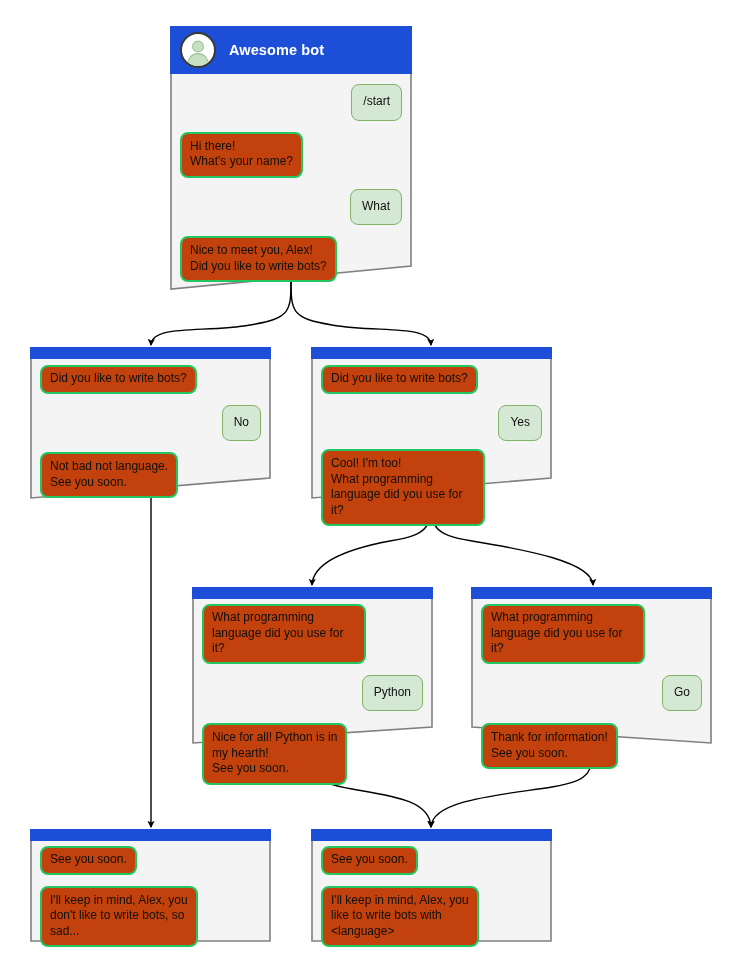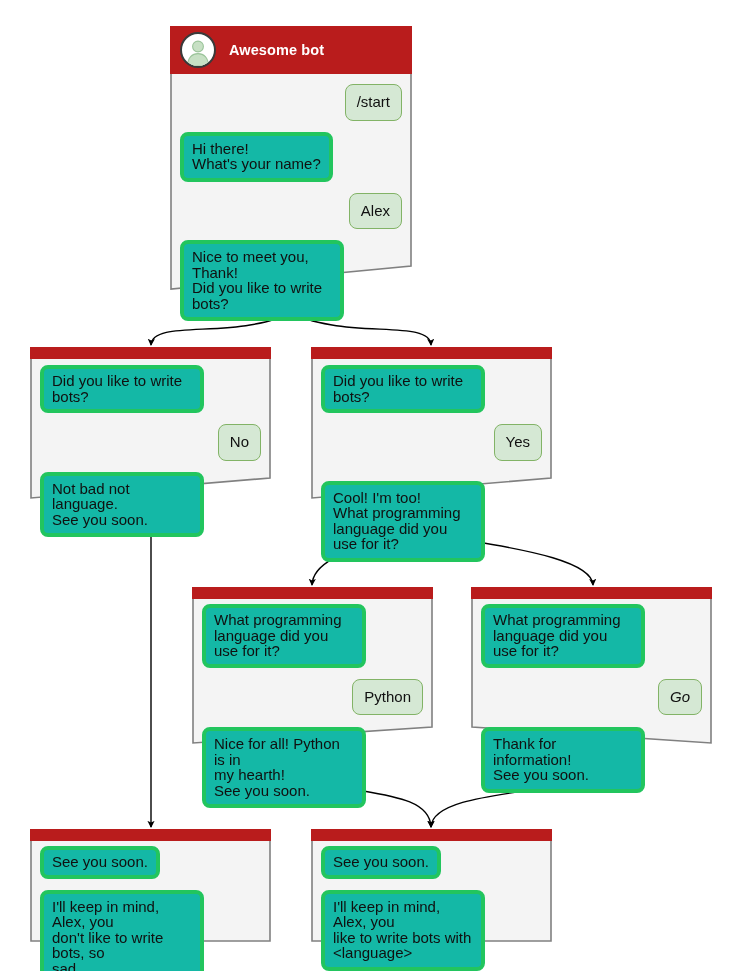--- a/index.html
+++ b/index.html
@@ -51,21 +51,21 @@
     width: 100%;
     height: 100%;
   }
 
   .titlebar {
     position: absolute;
     left: 0;
     top: 0;
     width: 100%;
     box-sizing: border-box;
-    background: #b91c1c;
+    background: #1d4ed8;
     display: flex;
     align-items: center;
     overflow: hidden;
   }
   .titlebar.tall {
     height: 48px;
     padding-left: 10px;
   }
   .titlebar.thin {
     height: 12px;
@@ -104,31 +104,31 @@
     display: flex;
     flex-direction: column;
   }
 
   .msg {
     display: block;
     max-width: 74%;
     box-sizing: border-box;
     padding: 5px 8px 6px 8px;
     border-radius: 8px;
-    font-size: 15px;
+    font-size: 12px;
     line-height: 15.5px;
     color: #101010;
     white-space: pre-line;
     margin-bottom: 11px;
     width: max-content;
   }
   .msg.bot {
     align-self: flex-start;
-    background: #14b8a6;
-    border: 4px solid #22c55e;
+    background: #c2410c;
+    border: 2px solid #22c55e;
   }
   .msg.user {
     align-self: flex-end;
     background: #d5e8d4;
     border: 1px solid #82b366;
     text-align: left;
     padding: 9px 11px 10px 11px;
   }
   .msg.q {
     padding: 4px 8px 5px 8px;
@@ -172,22 +172,22 @@
             <circle cx="15" cy="10.5" r="5.4" fill="#c7e0c4" stroke="#9bc49a" stroke-width="1.1"></circle>
             <path d="M4.6,30 C4.6,21.6 9.2,17.6 15,17.6 C20.8,17.6 25.4,21.6 25.4,30 Z" fill="#c7e0c4" stroke="#9bc49a" stroke-width="1.1"></path>
           </svg>
         </span>
         <span class="bot-title">Awesome bot</span>
       </div>
       <div class="chat" style="top:48px; height:210px;">
         <span class="msg user">/start</span>
         <span class="msg bot">Hi there!
 What's your name?</span>
-        <span class="msg user">Alex</span>
-        <span class="msg bot">Nice to meet you, Thank!
+        <span class="msg user">What</span>
+        <span class="msg bot">Nice to meet you, Alex!
 Did you like to write bots?</span>
       </div>
     </div>
   </div>
 
   <div class="node" style="left:30px; top:347px; width:241px; height:153px;">
     <svg class="node-shape" viewBox="0 0 241 153" preserveAspectRatio="none">
       <polygon points="1,1 240,1 240,131 1,151" fill="#f4f4f4" stroke="#808080" stroke-width="1.6"></polygon>
     </svg>
     <div class="node-inner">
@@ -202,21 +202,21 @@
   </div>
 
   <div class="node" style="left:311px; top:347px; width:241px; height:153px;">
     <svg class="node-shape" viewBox="0 0 241 153" preserveAspectRatio="none">
       <polygon points="1,1 240,1 240,131 1,151" fill="#f4f4f4" stroke="#808080" stroke-width="1.6"></polygon>
     </svg>
     <div class="node-inner">
       <div class="titlebar thin"></div>
       <div class="chat" style="top:12px; height:135px; padding-top:6px;">
         <span class="msg bot q">Did you like to write bots?</span>
-        <span class="msg user" style="margin-bottom:20px;">Yes</span>
+        <span class="msg user" style="margin-bottom:8px;">Yes</span>
         <span class="msg bot">Cool! I'm too!
 What programming
 language did you use for it?</span>
       </div>
     </div>
   </div>
 
   <div class="node" style="left:192px; top:587px; width:241px; height:158px;">
     <svg class="node-shape" viewBox="0 0 241 158" preserveAspectRatio="none">
       <polygon points="1,1 240,1 240,140 1,156" fill="#f4f4f4" stroke="#808080" stroke-width="1.6"></polygon>
@@ -236,21 +236,21 @@
 
   <div class="node" style="left:471px; top:587px; width:241px; height:158px;">
     <svg class="node-shape" viewBox="0 0 241 158" preserveAspectRatio="none">
       <polygon points="1,1 240,1 240,156 1,140" fill="#f4f4f4" stroke="#808080" stroke-width="1.6"></polygon>
     </svg>
     <div class="node-inner">
       <div class="titlebar thin"></div>
       <div class="chat" style="top:12px; height:140px; padding-top:5px;">
         <span class="msg bot q">What programming
 language did you use for it?</span>
-        <span class="msg user" style="margin-bottom:12px;font-style:italic;">Go</span>
+        <span class="msg user" style="margin-bottom:12px;">Go</span>
         <span class="msg bot">Thank for information!
 See you soon.</span>
       </div>
     </div>
   </div>
 
   <div class="node" style="left:30px; top:829px; width:241px; height:113px;">
     <svg class="node-shape" viewBox="0 0 241 113" preserveAspectRatio="none">
       <polygon points="1,1 240,1 240,112 1,112" fill="#f4f4f4" stroke="#808080" stroke-width="1.6"></polygon>
     </svg>

